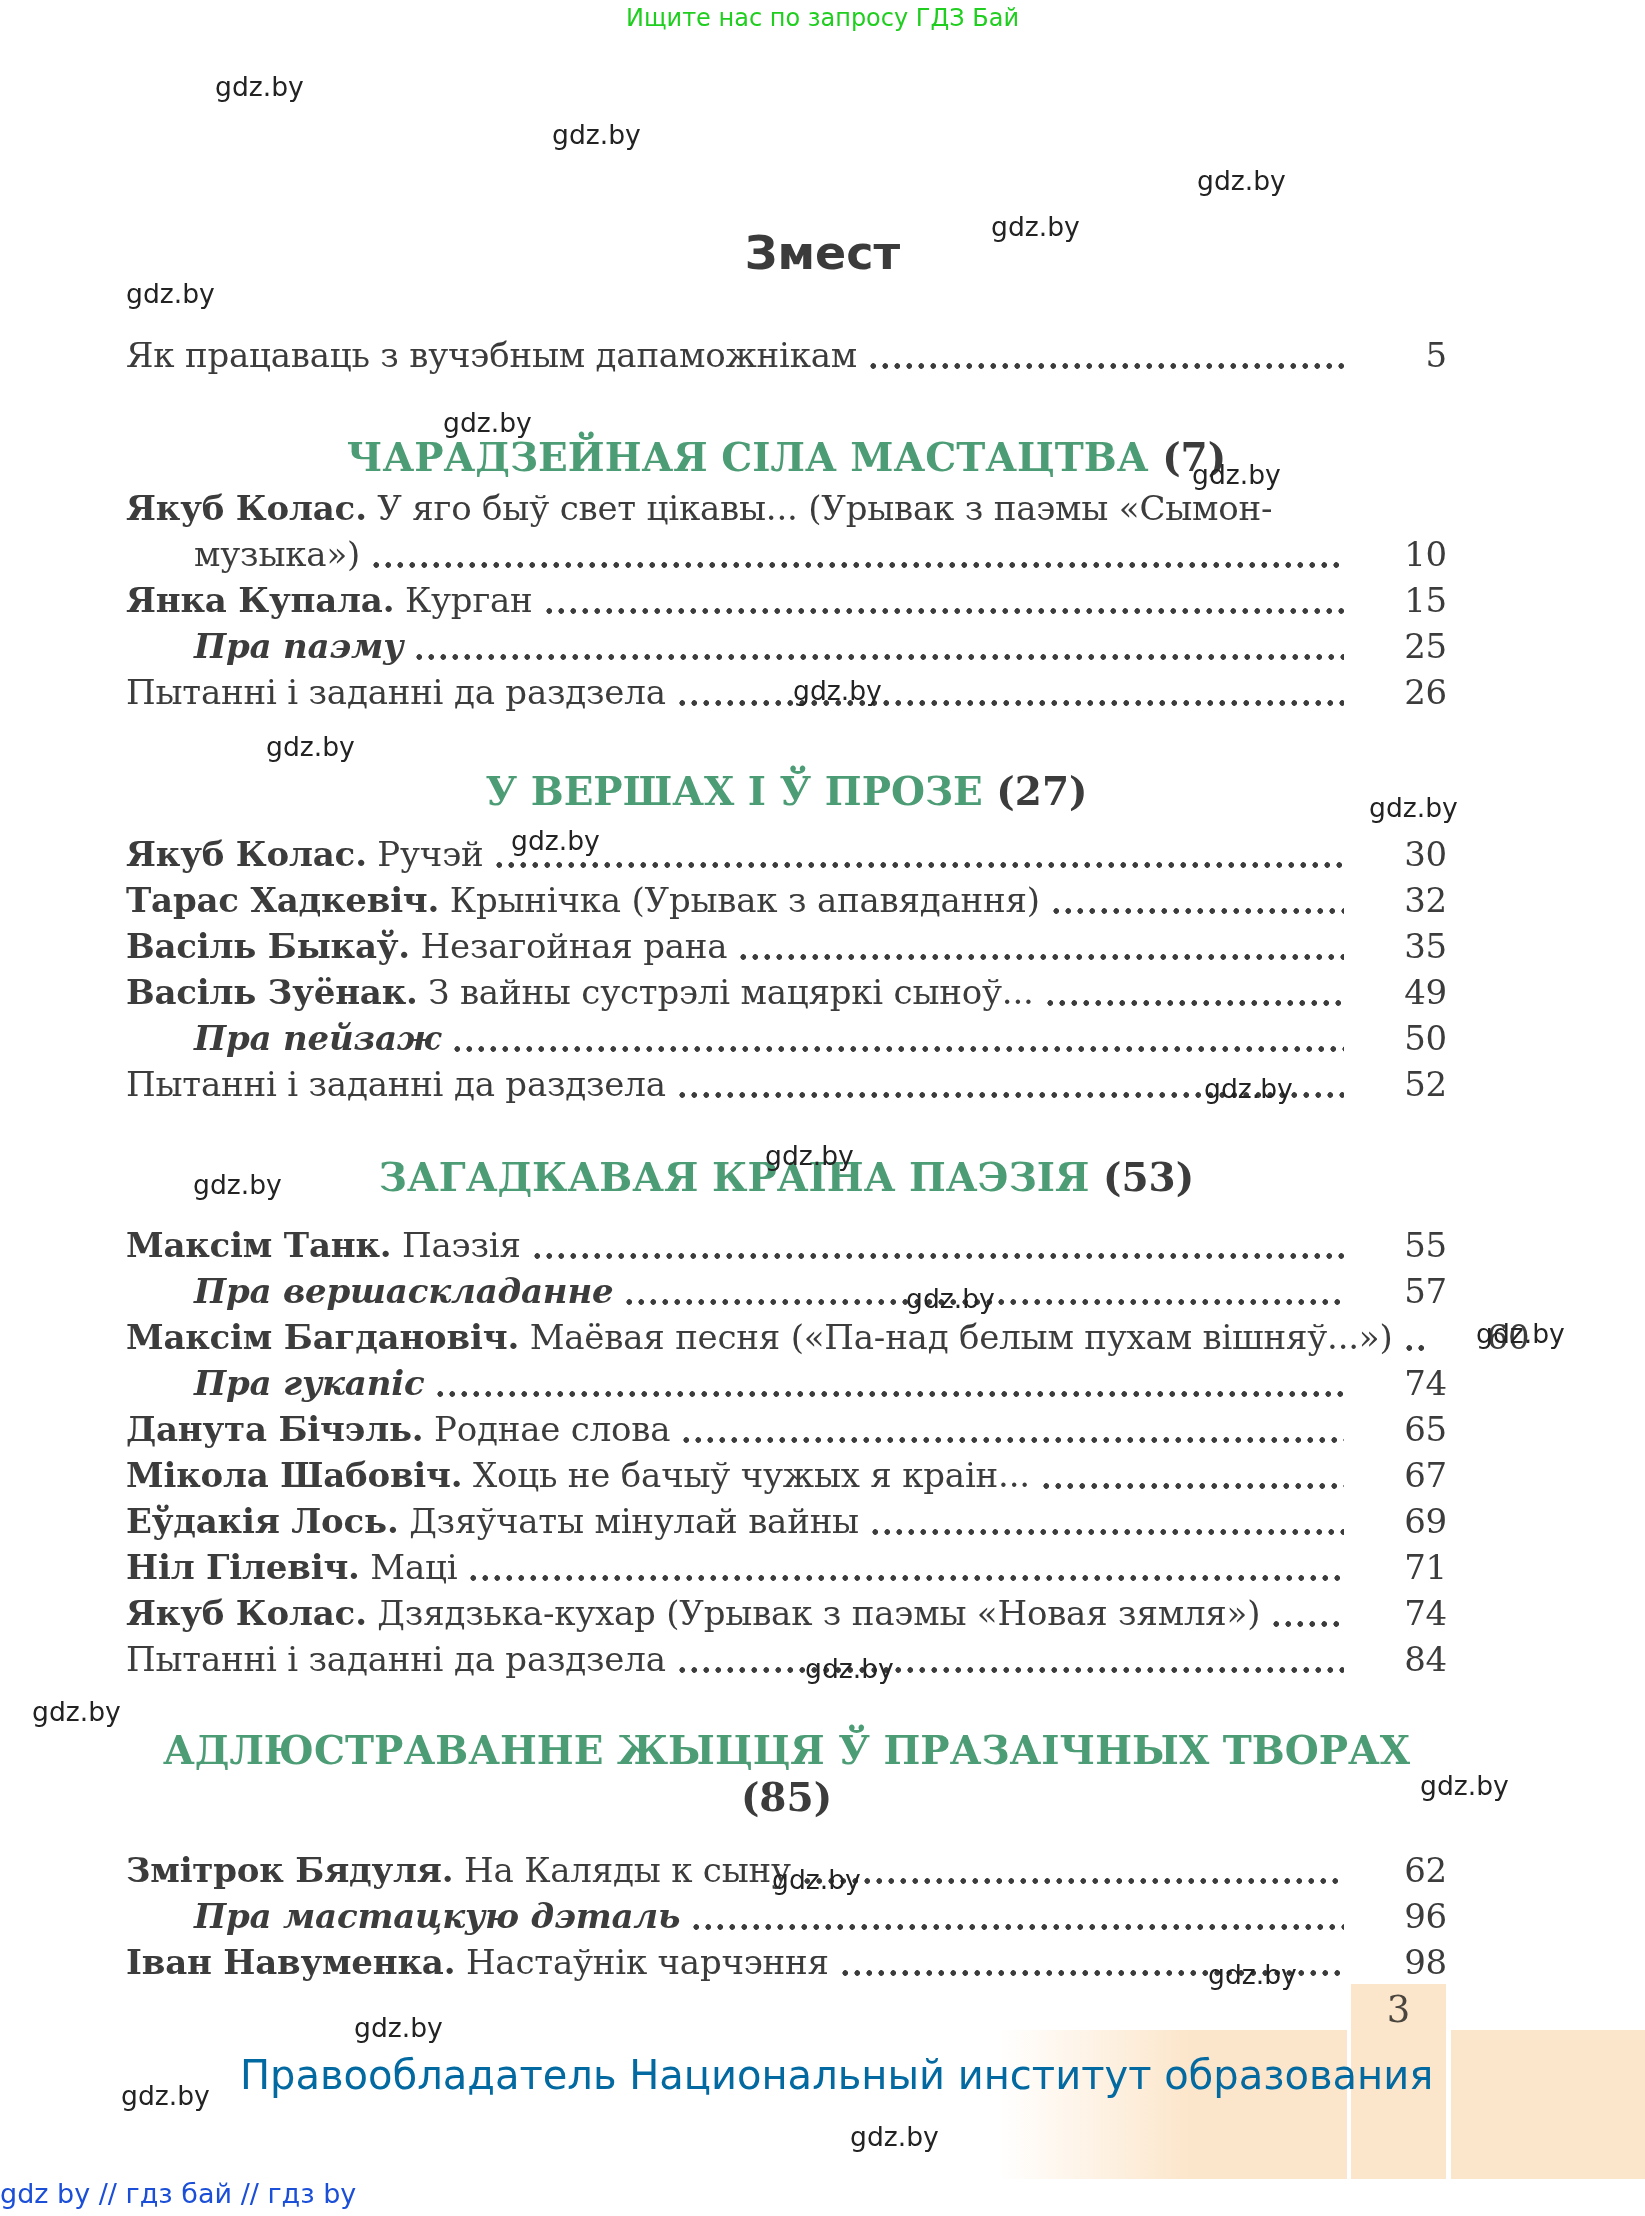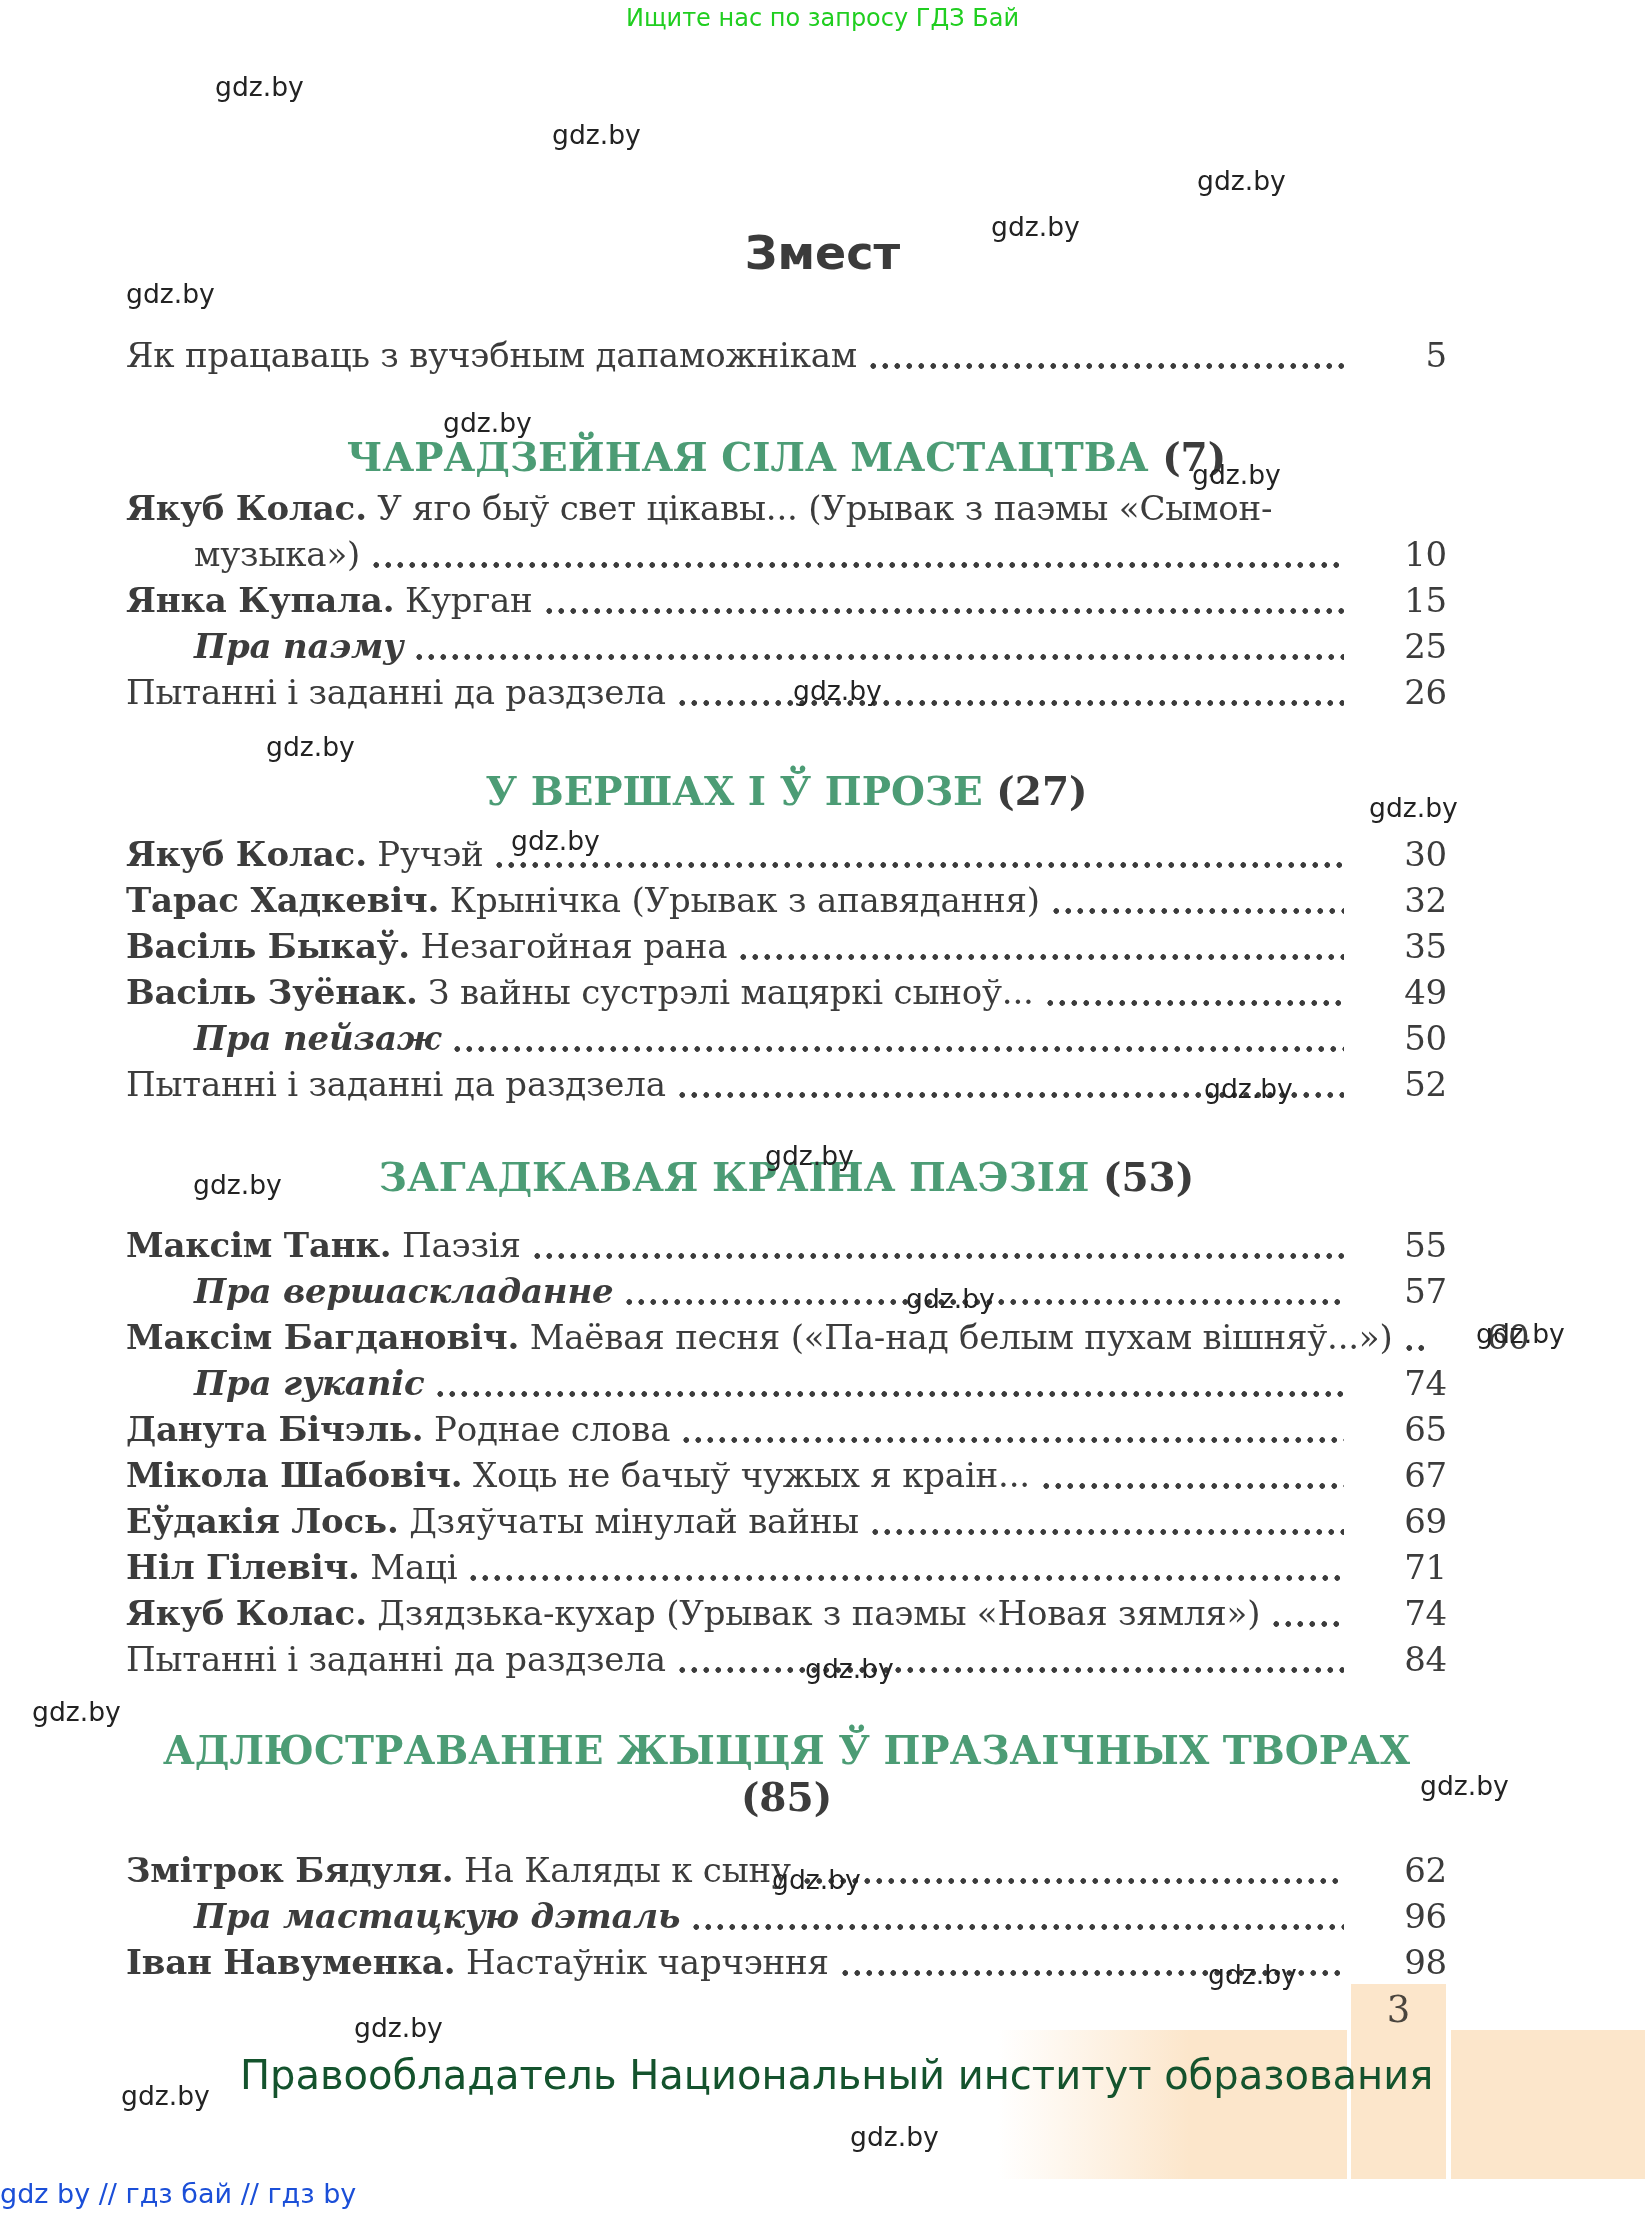--- a/index.html
+++ b/index.html
@@ -247,16 +247,16 @@
       </div>
     </div>
   </div>
 
 <div class="rect rect-grad"></div>
 <div class="rect rect-pagebox"></div>
 <div class="rect rect-right"></div>
 
 <div class="corner-page-num">3</div>
 
-<div class="pink-line" style="color: #14532d;">Правообладатель Национальный институт образования</div>
+<div class="pink-line" style="color: #0369a1;">Правообладатель Национальный институт образования</div>
 
 <div class="blue-line" style="color: rgb(27, 79, 216);">gdz by  //  гдз бай  //  гдз by</div>
 
 
 </body></html>

